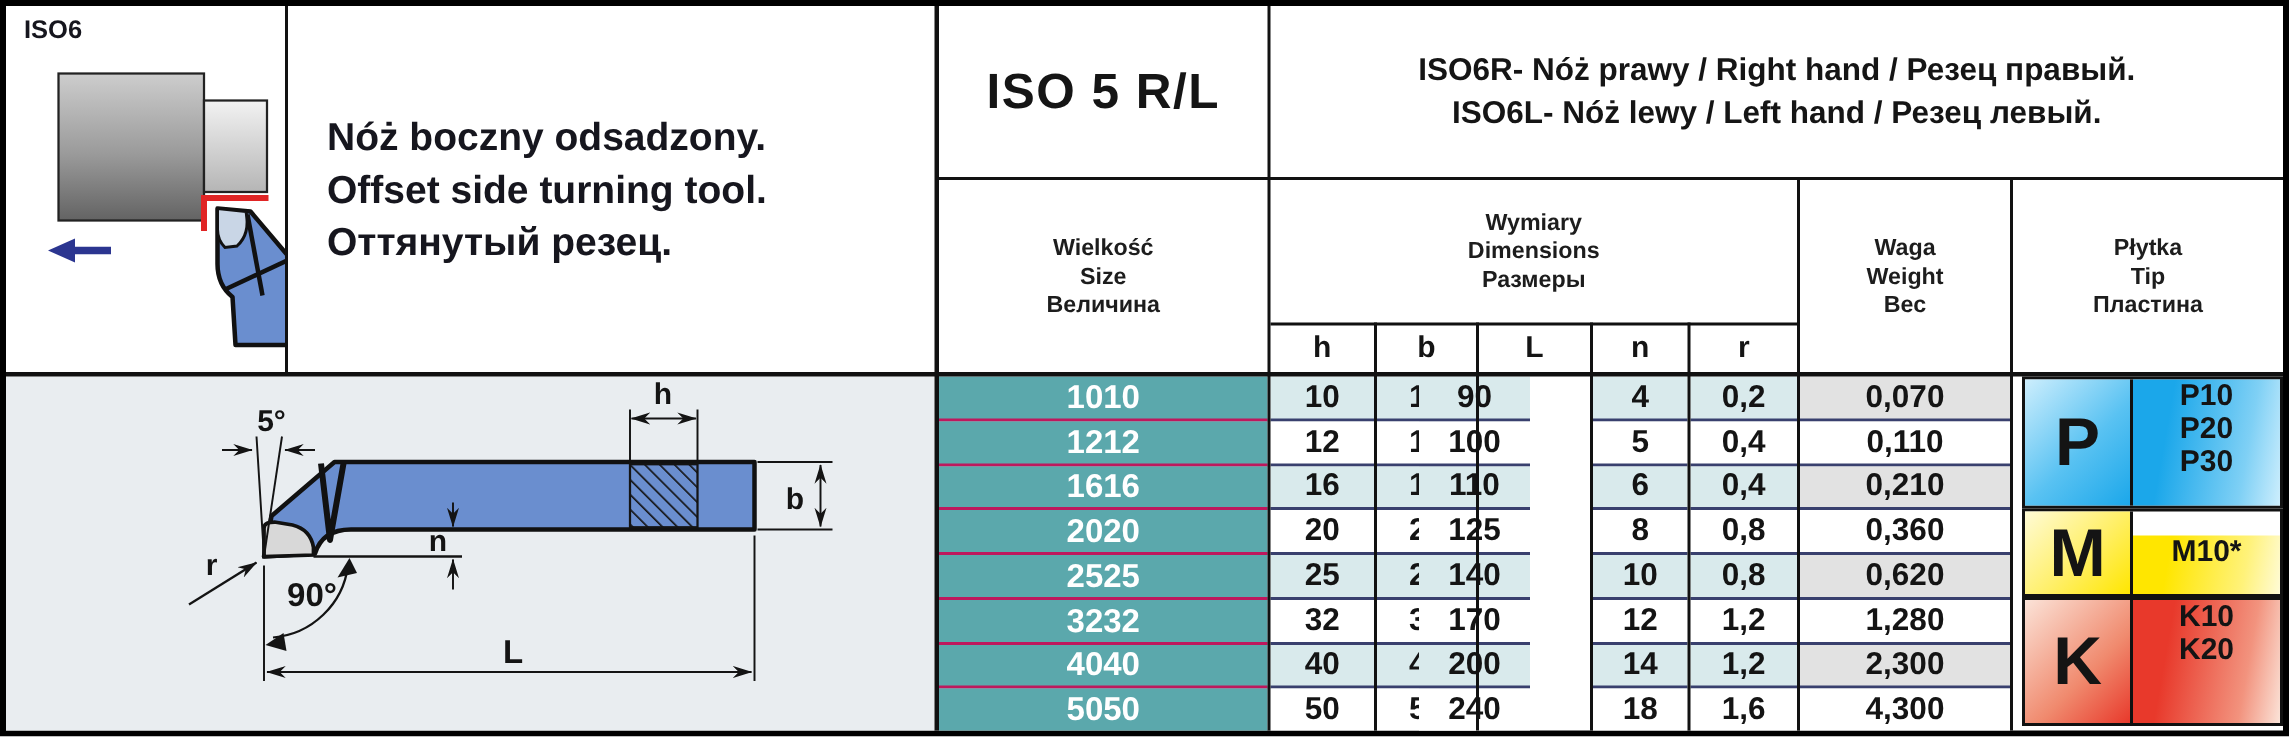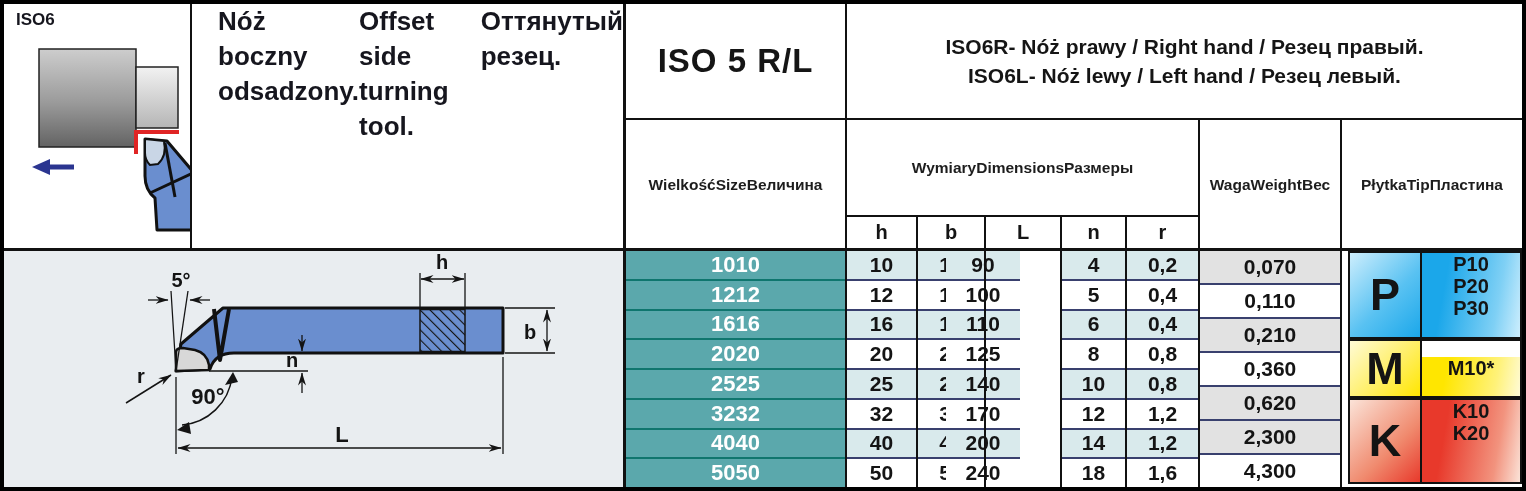--- a/index.html
+++ b/index.html
@@ -1,31 +1,31 @@
 <!DOCTYPE html>
 <html><head>
 <meta charset="utf-8">
 <style>
   html,body{margin:0;padding:0;background:#fff;}
   #stage{position:relative;width:1245px;height:491px;font-family:"Liberation Sans",sans-serif;background:#fff;}
   .frame{position:absolute;left:0;top:0;width:1518px;height:483px;border:4px solid #000;}
   .abs{position:absolute;box-sizing:border-box;}
   .ln{position:absolute;background:#111;}
   .cell{display:flex;align-items:center;justify-content:center;text-align:center;color:#1a1a1a;}
-  .stack{display:flex;flex-direction:row;align-items:center;justify-content:center;}
+  .stack{display:flex;flex-direction:column;align-items:center;justify-content:center;}
   .hdr3{font-weight:bold;font-size:15.5px;line-height:19px;color:#1d1d1d;}
   .code{font-weight:bold;font-size:33px;letter-spacing:1px;color:#151515;}
   .hand{font-weight:bold;font-size:21px;line-height:29px;color:#151515;text-align:center;}
   .title-line{font-weight:bold;font-size:26px;line-height:35px;color:#16161e;}
   .subcol{font-weight:bold;font-size:20px;color:#141414;}
   .bodycol{display:flex;flex-direction:column;}
   .bodycol > div{flex:1 1 0;display:flex;align-items:center;justify-content:center;
     font-weight:bold;font-size:21px;color:#141414;border-bottom:2px solid #39406e;}
   .bodycol > div:last-child{border-bottom:none;}
-  .sizecol > div{background:#5ba8ac;color:#fff;font-size:22px;border-bottom:2px solid #0f766e;}
+  .sizecol > div{background:#5ba8ac;color:#fff;font-size:22px;border-bottom:2px solid #be185d;}
   .sizecol > div:last-child{border-bottom:none;}
   .shade{background:#d9eaec;}
   .plain{background:#ffffff;}
   .wshade{background:#e2e2e2;}
   .grade-block{border:2px solid #111;display:flex;}
   .gletter{width:70px;display:flex;align-items:center;justify-content:center;
     font-weight:bold;font-size:45px;color:#141414;border-right:2px solid #111;}
   .gvals{flex:1;display:flex;flex-direction:column;align-items:center;justify-content:flex-start;
     font-weight:bold;font-size:20px;line-height:22px;color:#141414;}
   .gp .gletter{background:linear-gradient(135deg,#cdeefd 0%,#59c2f2 55%,#1ba7ea 100%);}
@@ -186,20 +186,21 @@
       <div class="shade">1,2</div>
       <div class="plain">1,6</div>
     </div>
 
     <div class="abs bodycol" style="left:1196px;top:247px;width:140px;height:236px;">
       <div class="wshade">0,070</div>
       <div class="plain">0,110</div>
       <div class="wshade">0,210</div>
       <div class="plain">0,360</div>
       <div class="wshade">0,620</div>
+      <div class="plain">1,280</div>
       <div class="wshade">2,300</div>
       <div class="plain">4,300</div>
     </div>
 
     <div class="abs grade-block gp" style="left:1344px;top:247px;width:174px;height:88px;">
       <div class="gletter">P</div>
       <div class="gvals">
         <div>P10</div>
         <div>P20</div>
         <div>P30</div>

